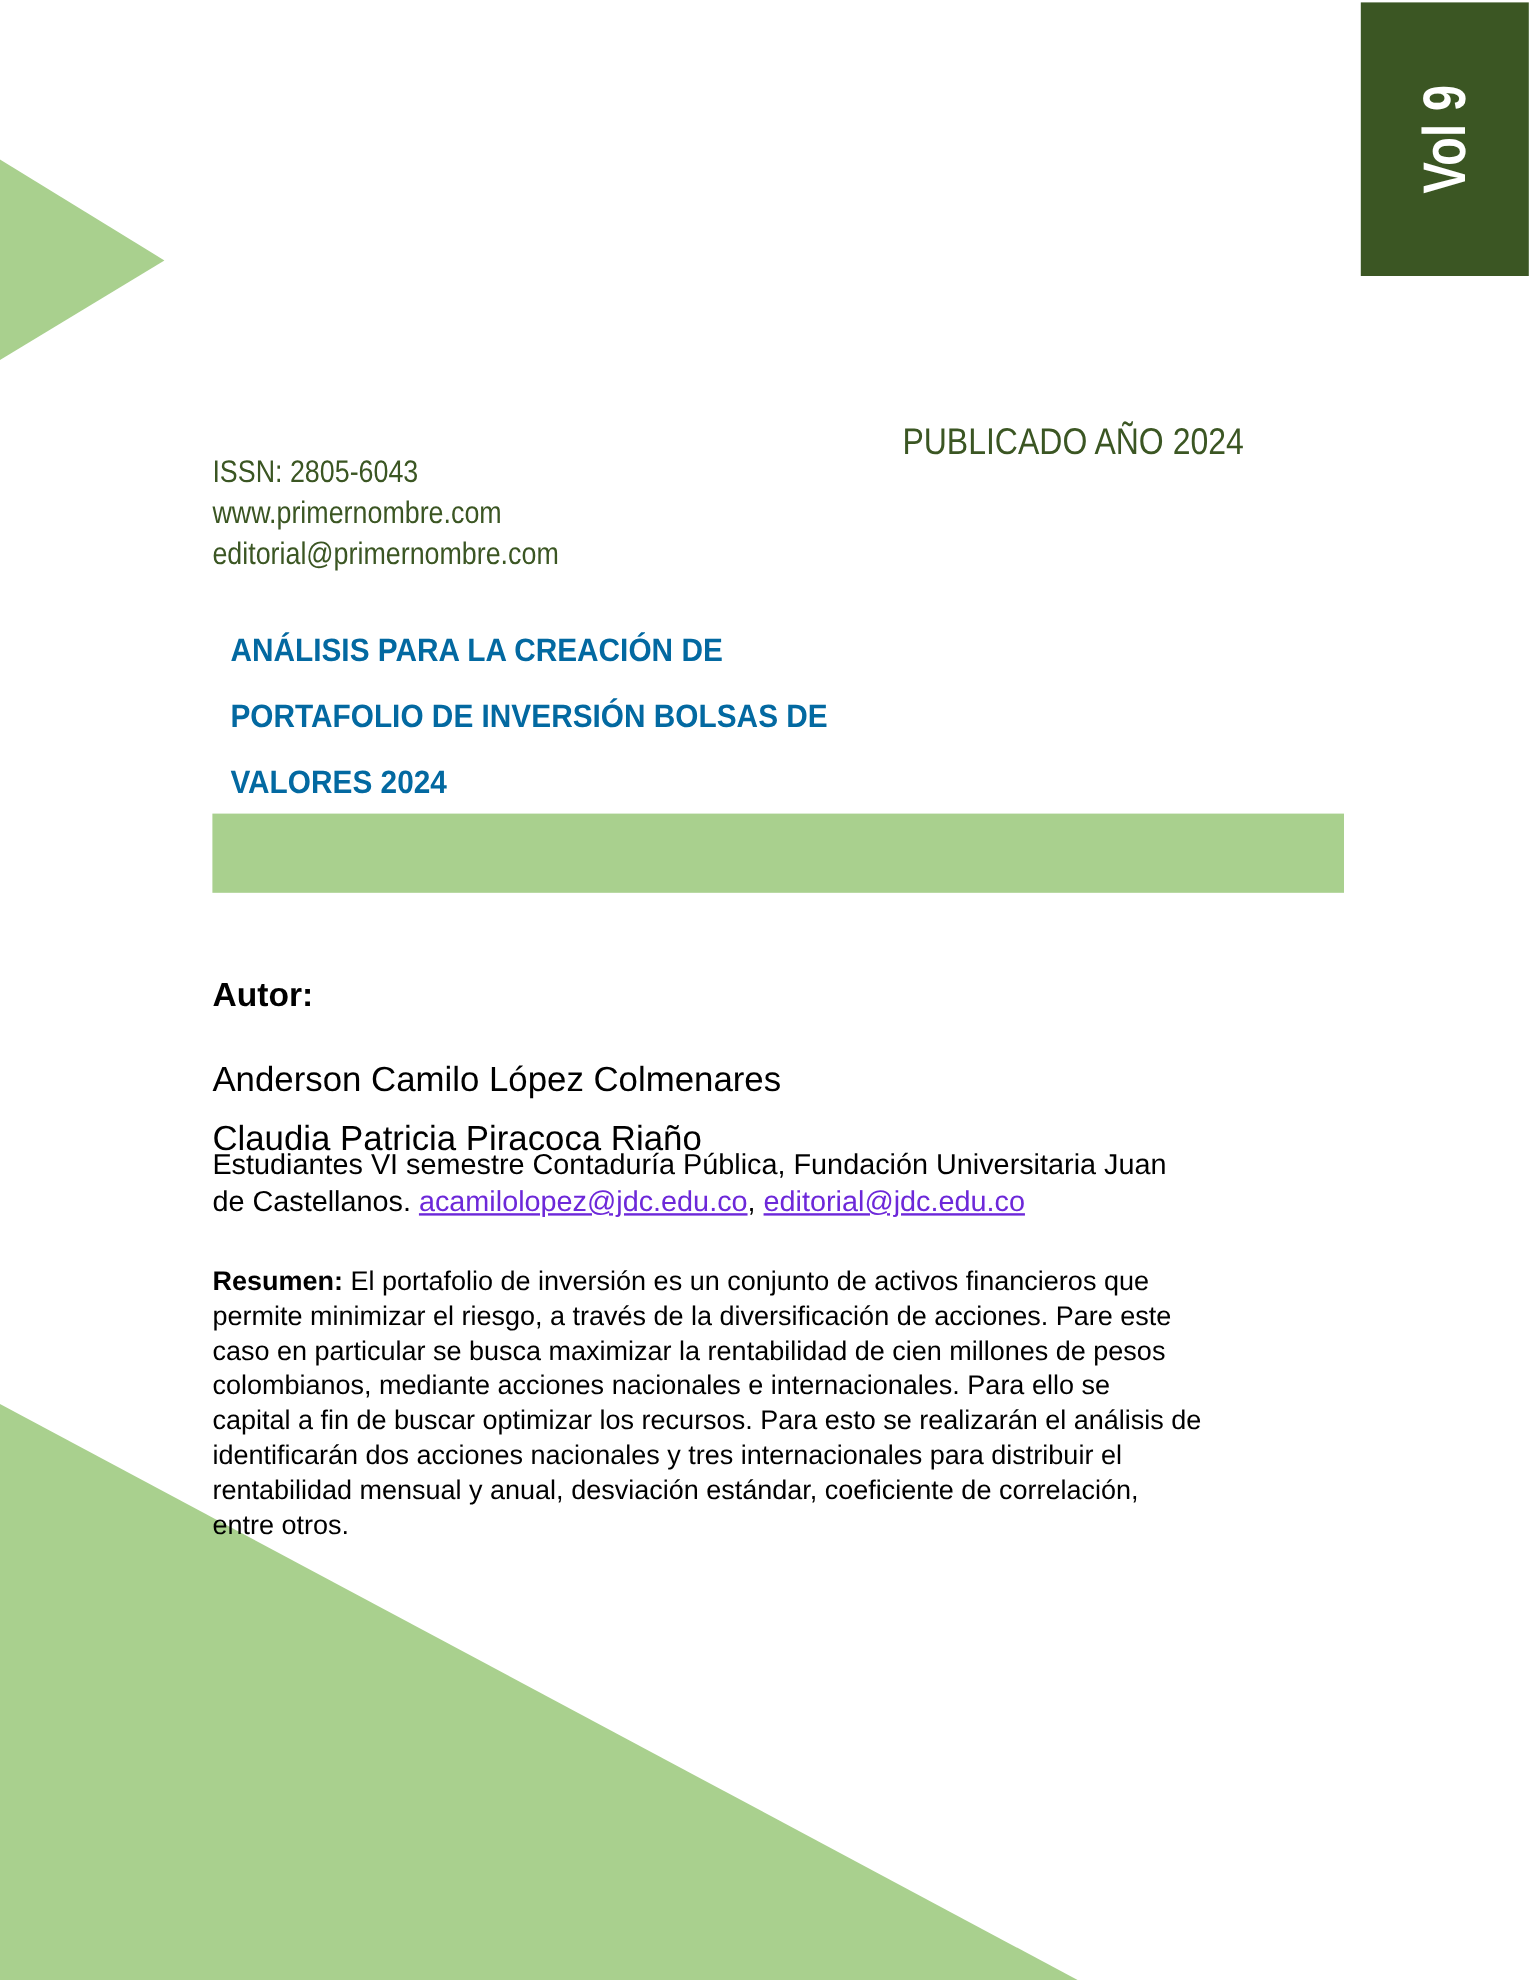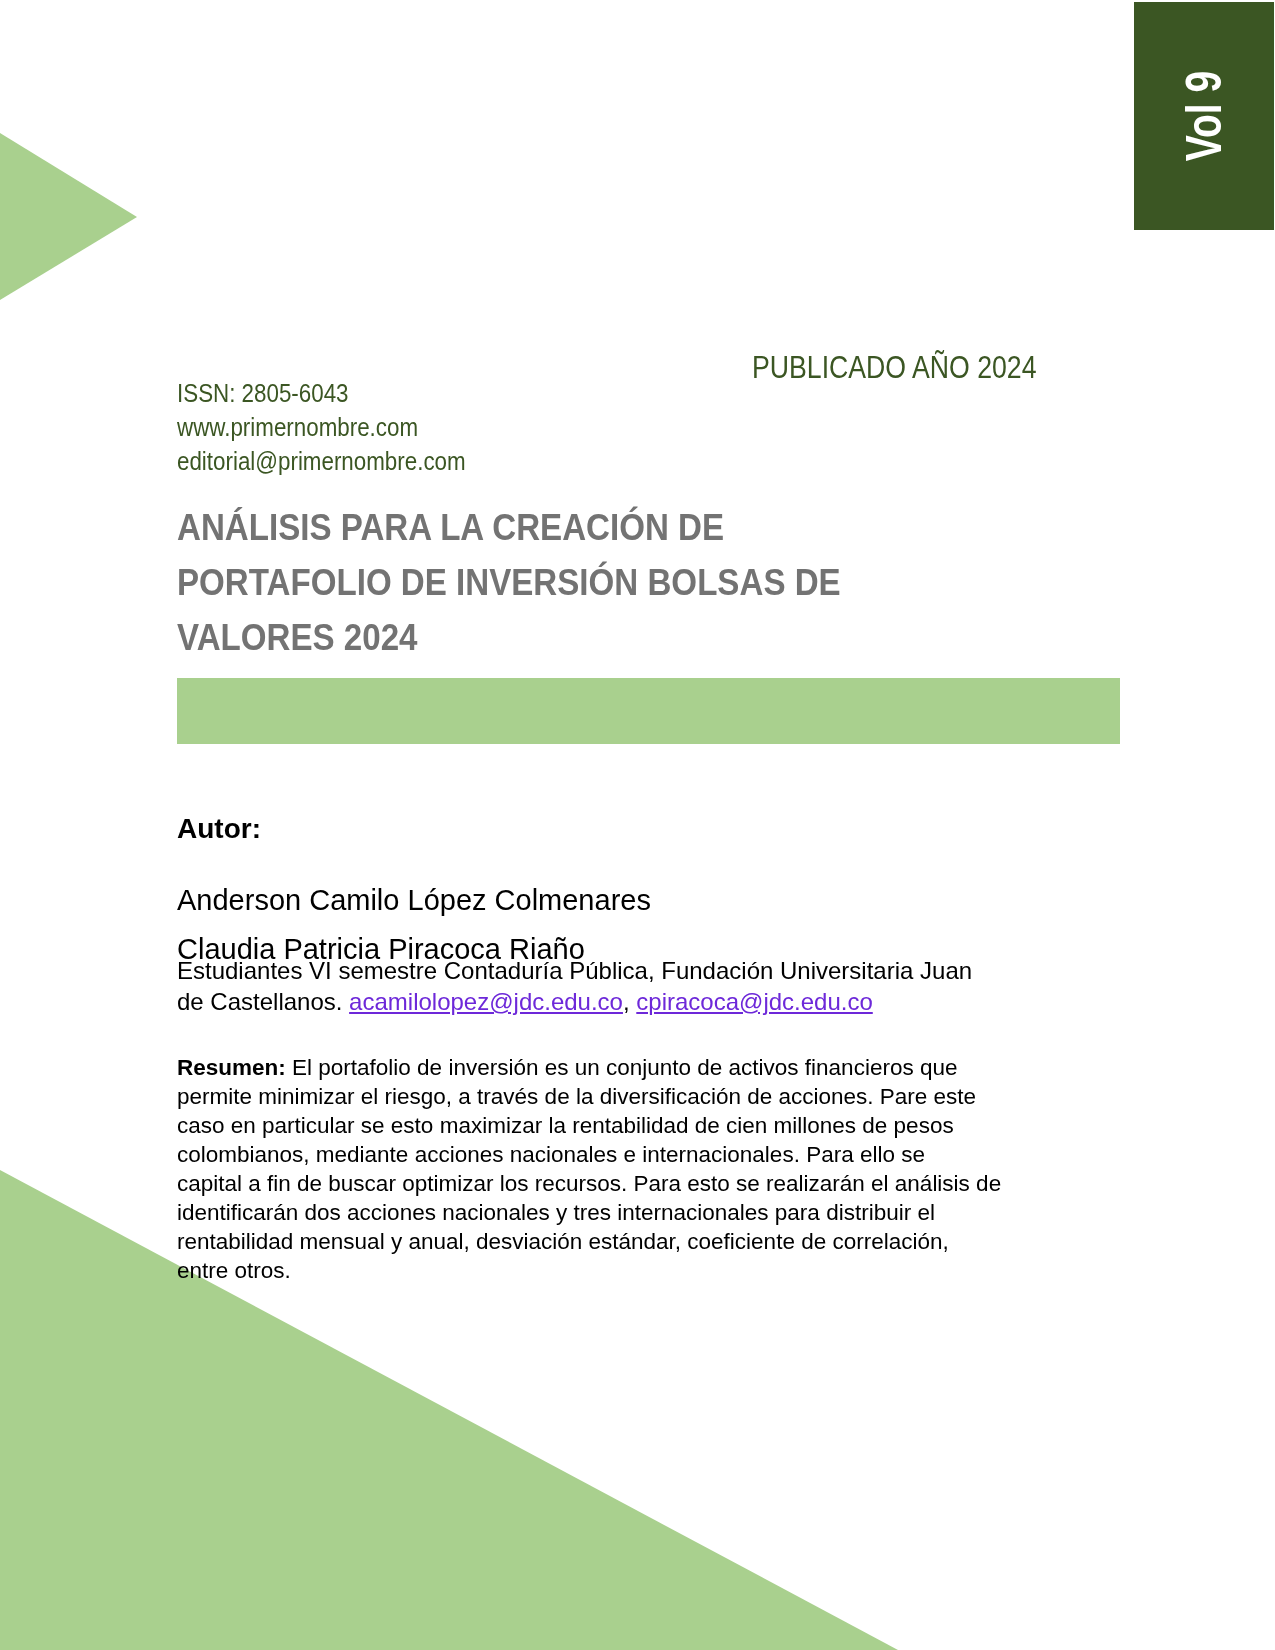--- a/index.html
+++ b/index.html
@@ -26,22 +26,22 @@
     .meta {
       position: absolute; color: #3b5623;
       font-family: "Liberation Sans", sans-serif;
     }
     .meta .condensed { display: inline-block; transform: scaleX(0.86); transform-origin: left center; }
     .published { left: 752px; top: 350px; font-size: 31px; white-space: nowrap; }
     .published .condensed { transform-origin: left center; }
     .issn { left: 177px; top: 376px; font-size: 26px; line-height: 34px; white-space: nowrap; }
     .title {
       position: absolute; left: 177px; top: 500px; width: 900px;
-      color: #737373; font-weight: bold; font-size: 36px; line-height: 55px;
-      margin: 0;
+      color: #0369a1; font-weight: bold; font-size: 27px; line-height: 55px;
+      margin: 15px;
     }
     .title .line { display: block; white-space: nowrap; }
     .title .line span { display: inline-block; transform: scaleX(0.92); transform-origin: left center; }
     .green-bar {
       position: absolute; left: 177px; top: 678px; width: 943px; height: 66px;
       background: #a9d08e;
     }
     .author-label {
       position: absolute; left: 177px; top: 813px; font-size: 28px; font-weight: bold; text-align: right;
     }
@@ -91,25 +91,25 @@
 </h1>
 
 <div class="green-bar"></div>
 
 <div class="author-label">Autor:</div>
 <div class="author-name n1">Anderson Camilo López Colmenares</div>
 <div class="author-name n2">Claudia Patricia Piracoca Riaño</div>
 
 <div class="affiliation">
   <div>Estudiantes VI semestre Contaduría Pública, Fundación Universitaria Juan</div>
-  <div><span>de Castellanos. </span><a>acamilolopez@jdc.edu.co</a><span>, </span><a>cpiracoca@jdc.edu.co</a></div>
+  <div><span>de Castellanos. </span><a>acamilolopez@jdc.edu.co</a><span>, </span><a>editorial@jdc.edu.co</a></div>
 </div>
 
 <div class="abstract">
   <span class="ln"><span class="lbl">Resumen:</span><span> El portafolio de inversión es un conjunto de activos financieros que</span></span>
   <span class="ln">permite minimizar el riesgo, a través de la diversificación de acciones. Pare este</span>
-  <span class="ln">caso en particular se esto maximizar la rentabilidad de cien millones de pesos</span>
+  <span class="ln">caso en particular se busca maximizar la rentabilidad de cien millones de pesos</span>
   <span class="ln">colombianos, mediante acciones nacionales e internacionales. Para ello se</span>
   <span class="ln">capital a fin de buscar optimizar los recursos. Para esto se realizarán el análisis de</span>
   <span class="ln">identificarán dos acciones nacionales y tres internacionales para distribuir el</span>
   <span class="ln">rentabilidad mensual y anual, desviación estándar, coeficiente de correlación,</span>
   <span class="ln">entre otros.</span>
 </div>
 
 </body></html>

